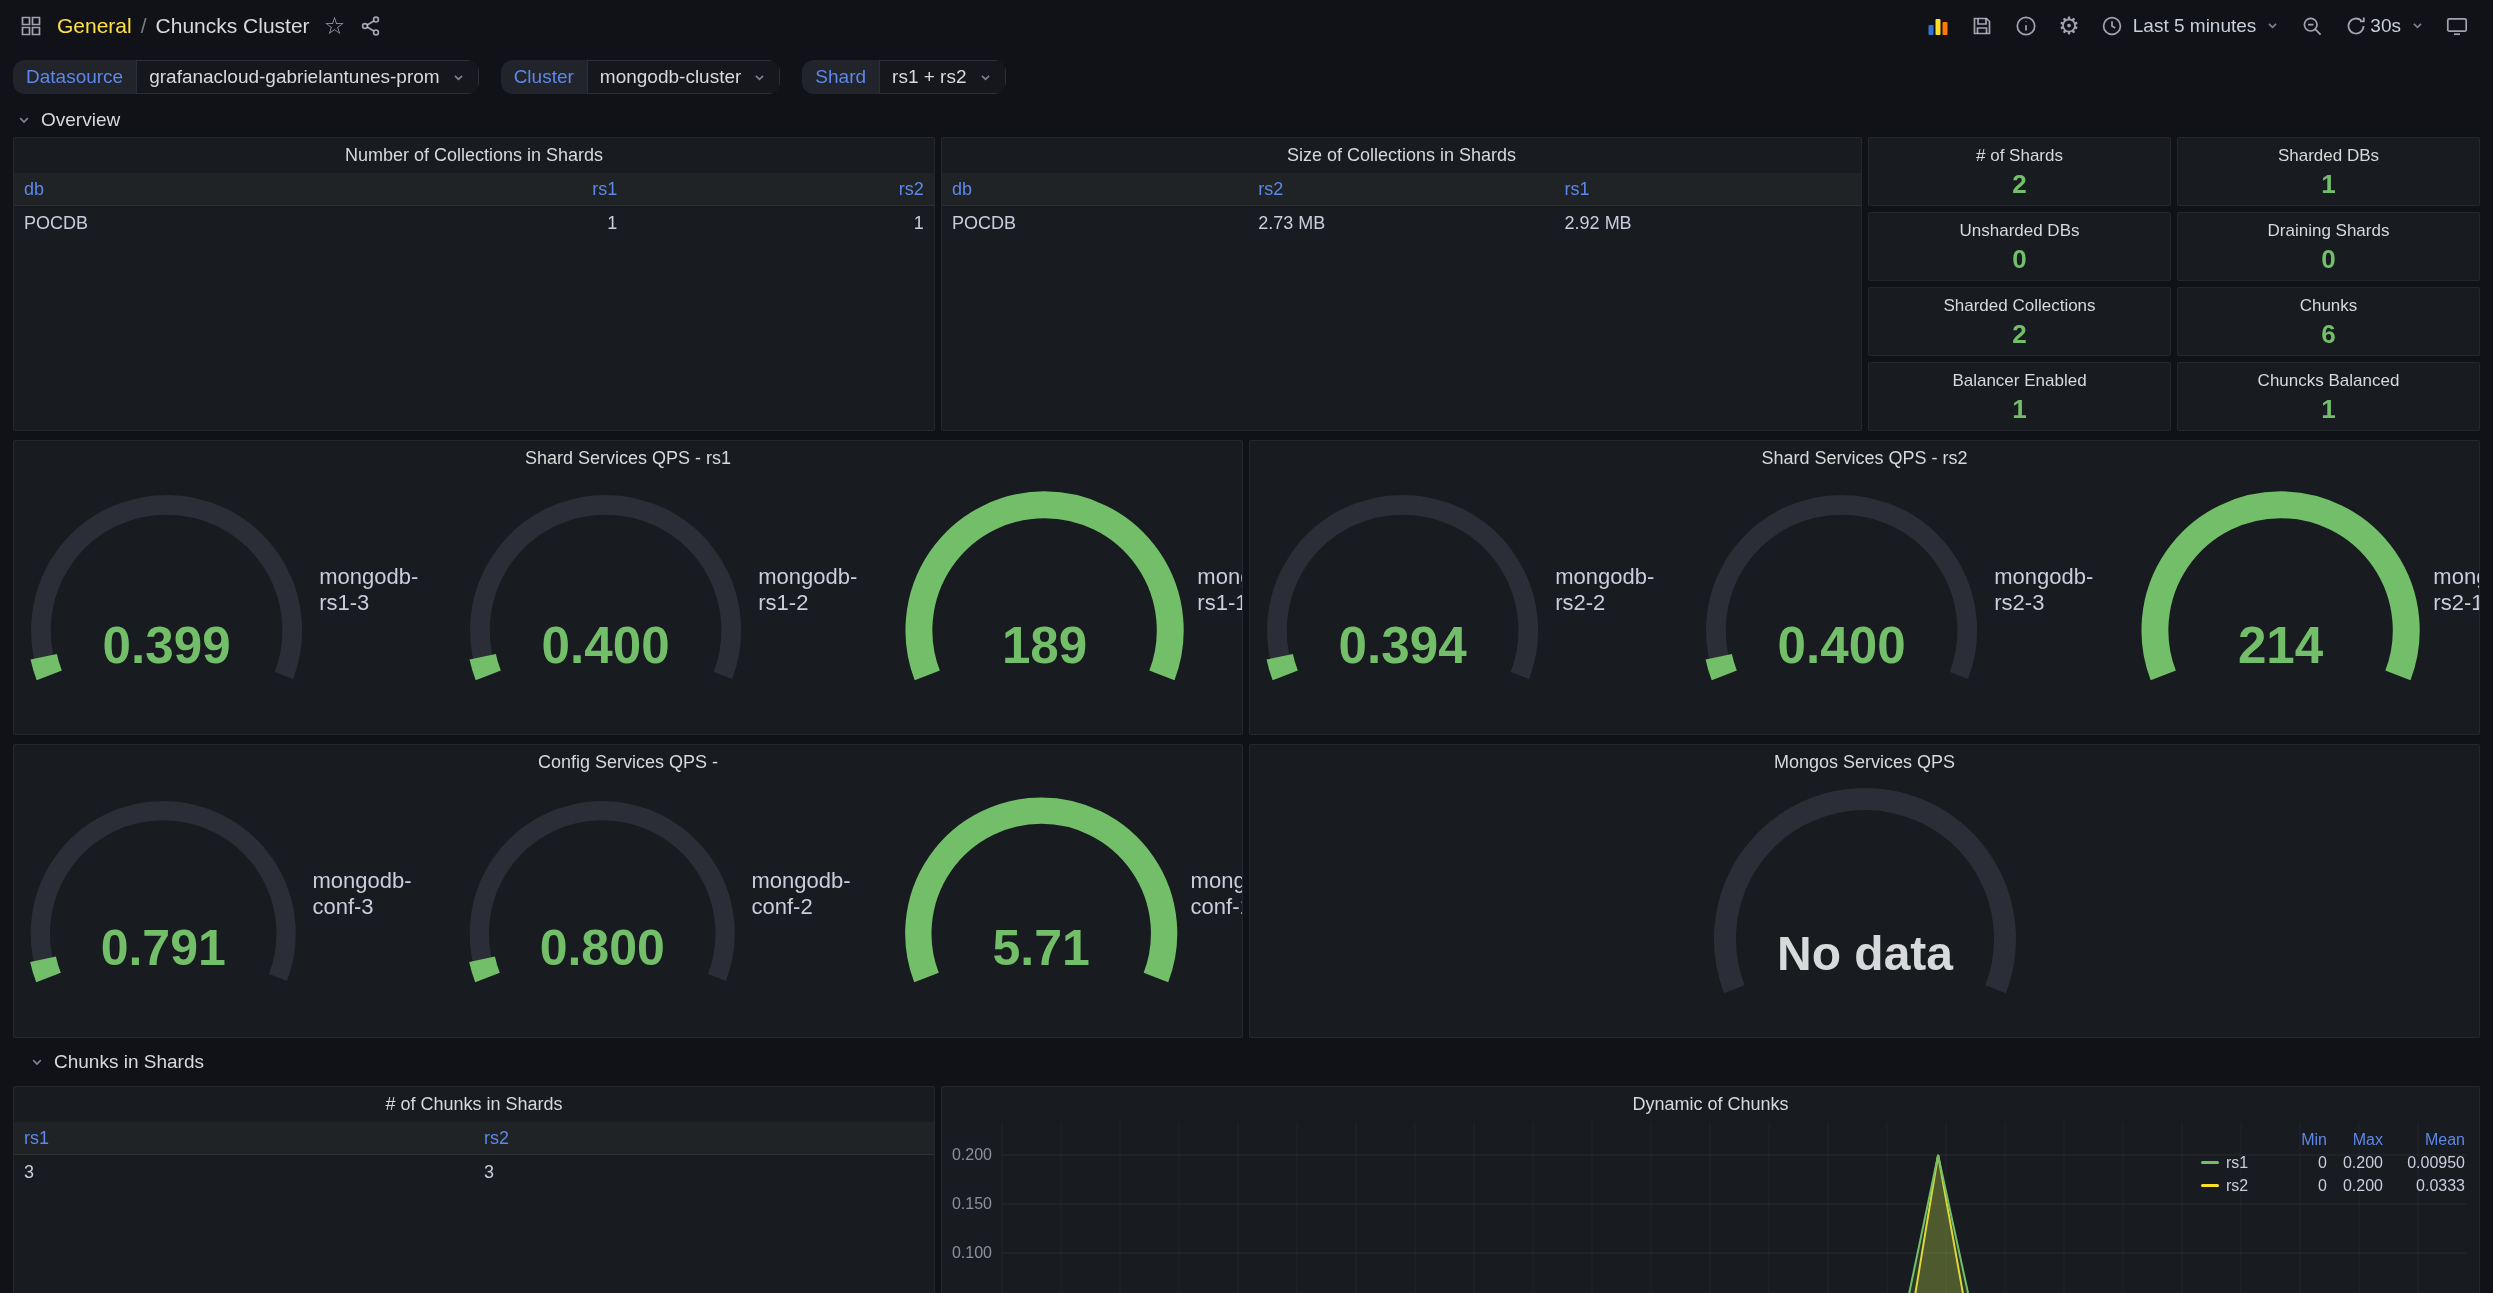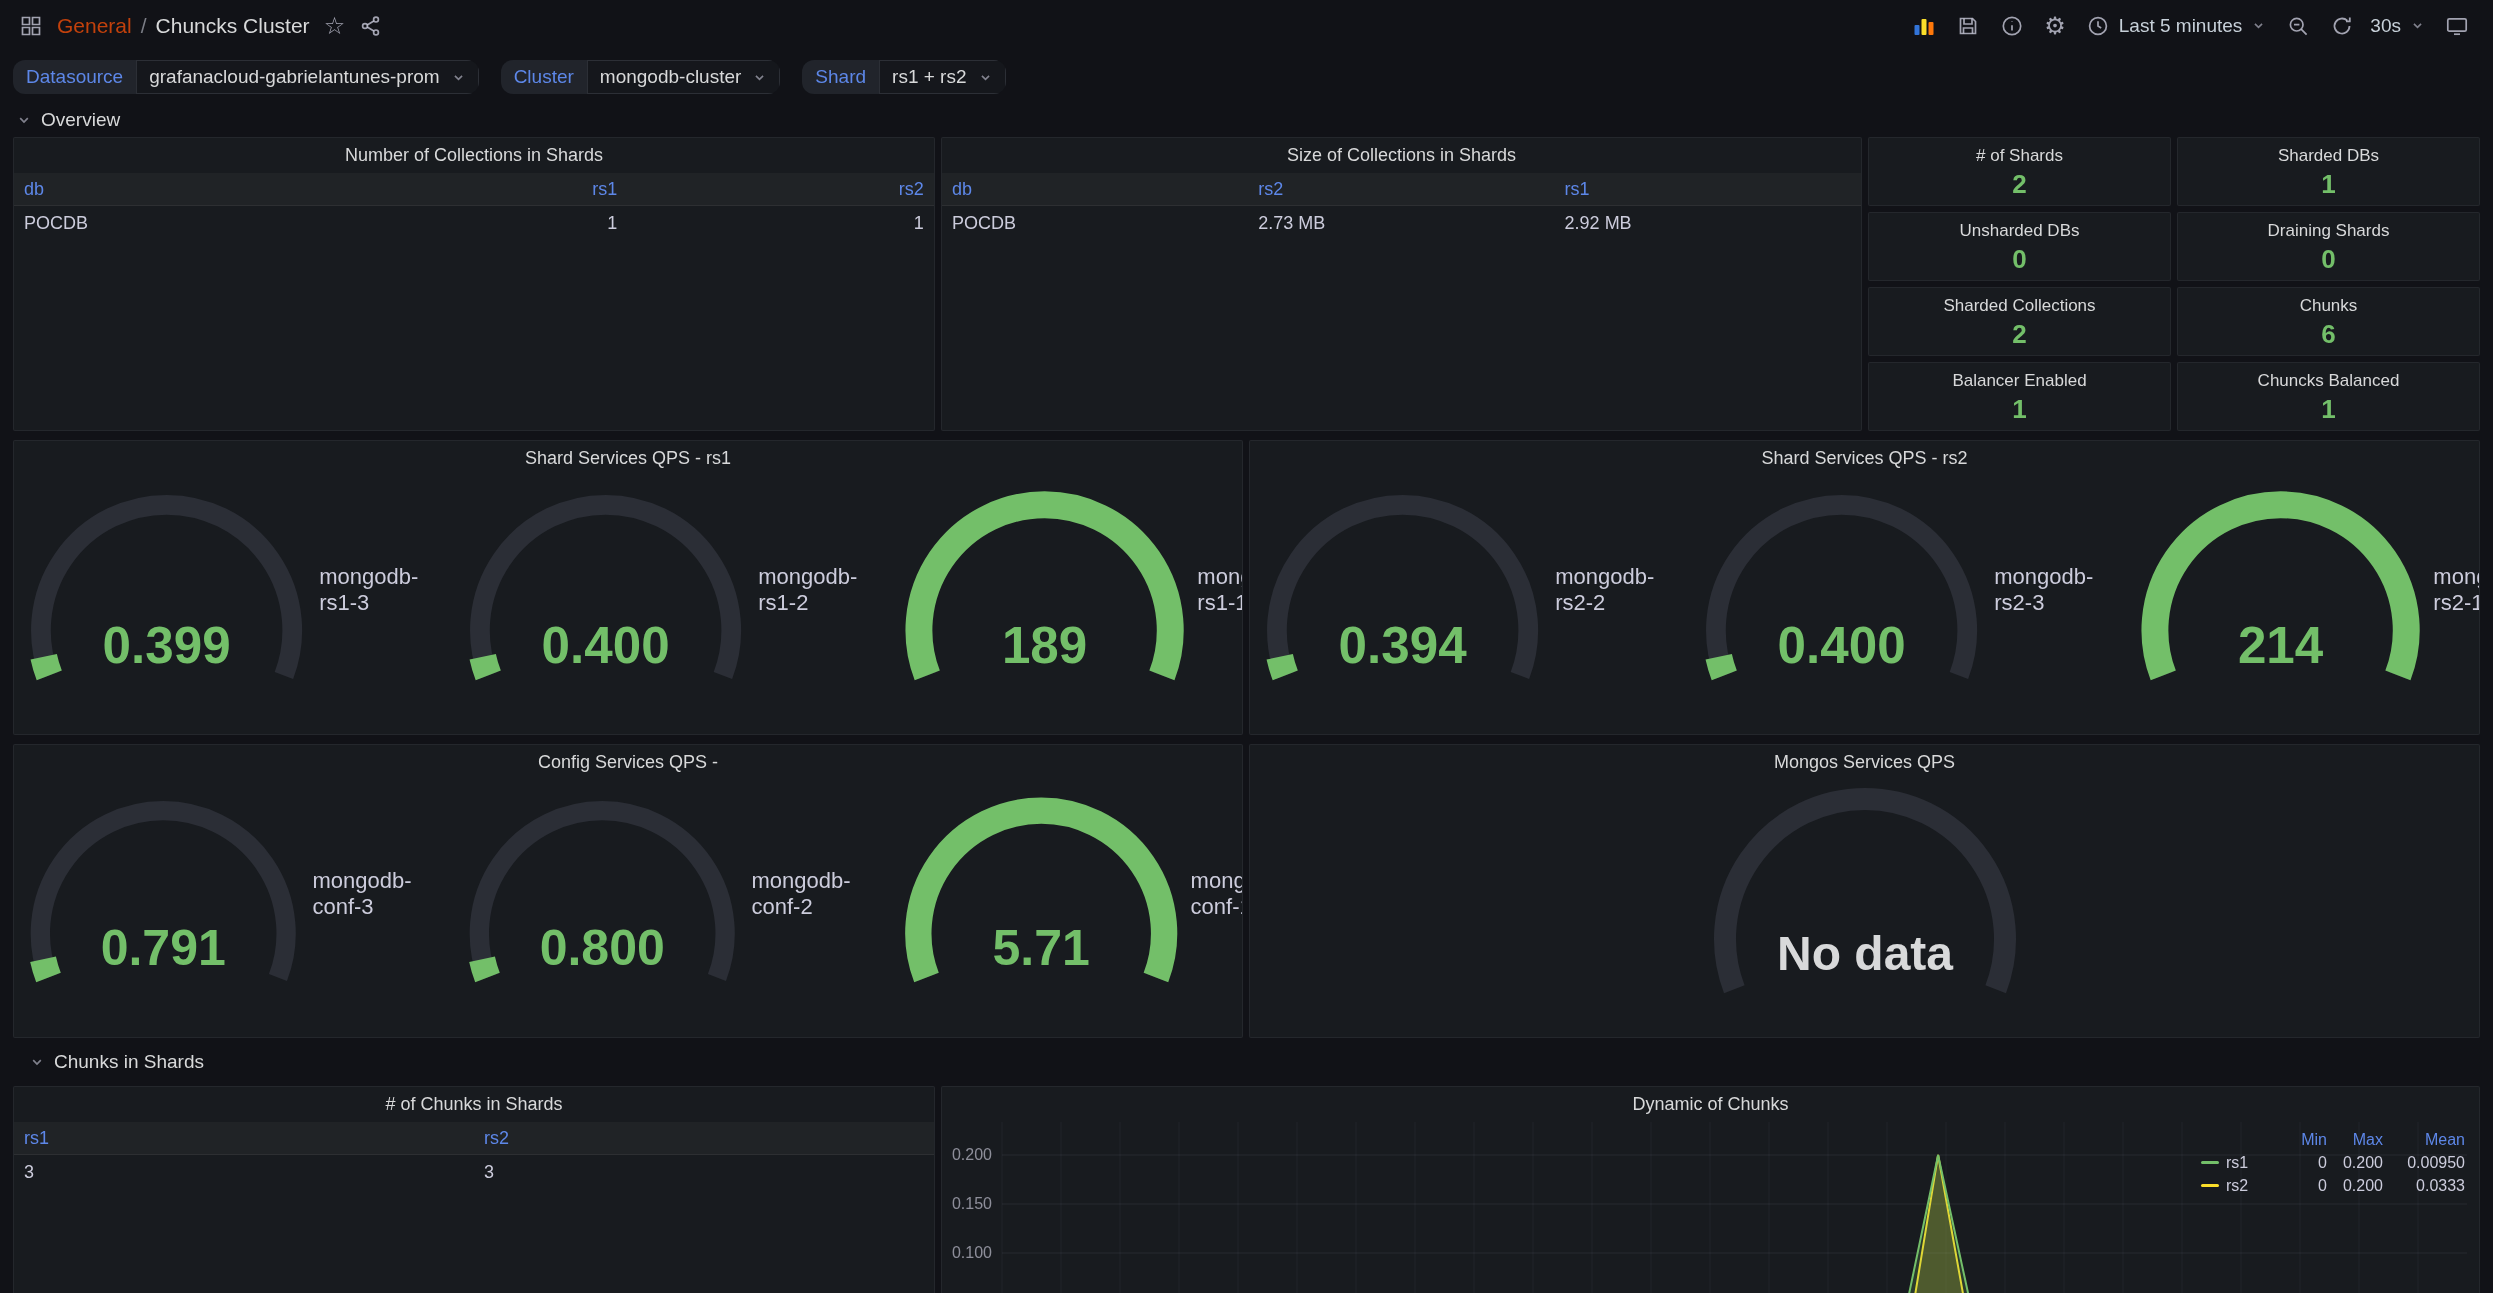--- a/index.html
+++ b/index.html
@@ -14,28 +14,28 @@
        -webkit-font-smoothing:antialiased}
   svg.i{width:24px;height:24px;display:block}
   .icon-btn{display:inline-flex;align-items:center;color:rgba(204,204,220,.78);cursor:pointer}
   .glyph{font-size:24px;line-height:1}
   .caret{width:15px;height:15px;color:rgba(204,204,220,.6)}
 
   
   .topnav{height:51px;display:flex;align-items:center;justify-content:space-between;padding:0 24px 0 19px}
   .nav-left{display:flex;align-items:center;gap:14px;font-size:21px}
   .breadcrumb{display:flex;align-items:center;gap:9px}
-  .crumb-root{color:#c2410c;cursor:pointer}
+  .crumb-root{color:#fde047;cursor:pointer}
   .crumb-sep{color:#7b7d86}
   .crumb-cur{color:var(--text-bright);cursor:pointer}
   .star{font-size:24px}
   .nav-right{display:flex;align-items:center;gap:20px;font-size:19px}
   .time-picker,.interval-picker{display:flex;align-items:center;gap:9px;background:none;border:none;
       color:#c7d0d9;font:inherit;font-size:19px;cursor:pointer;padding:0}
-  .refresh-group{display:flex;gap:16px}
+  .refresh-group{display:flex;gap:2px}
 
   
   .submenu{height:52px;display:flex;align-items:center;gap:22px;padding:0 13px}
   .var-chip{display:flex;align-items:stretch;height:34px;font-size:19px;border-radius:12px;overflow:hidden}
   .var-label{display:flex;align-items:center;padding:0 13px;background:#21242b;color:var(--blue);font-weight:500}
   .var-value{display:flex;align-items:center;gap:11px;padding:0 12px;background:#15171c;
       border:1px solid #2c2f36;color:var(--text-bright);cursor:pointer}
 
   
   .row-header{display:flex;align-items:center;gap:9px;height:34px;padding-left:16px;

